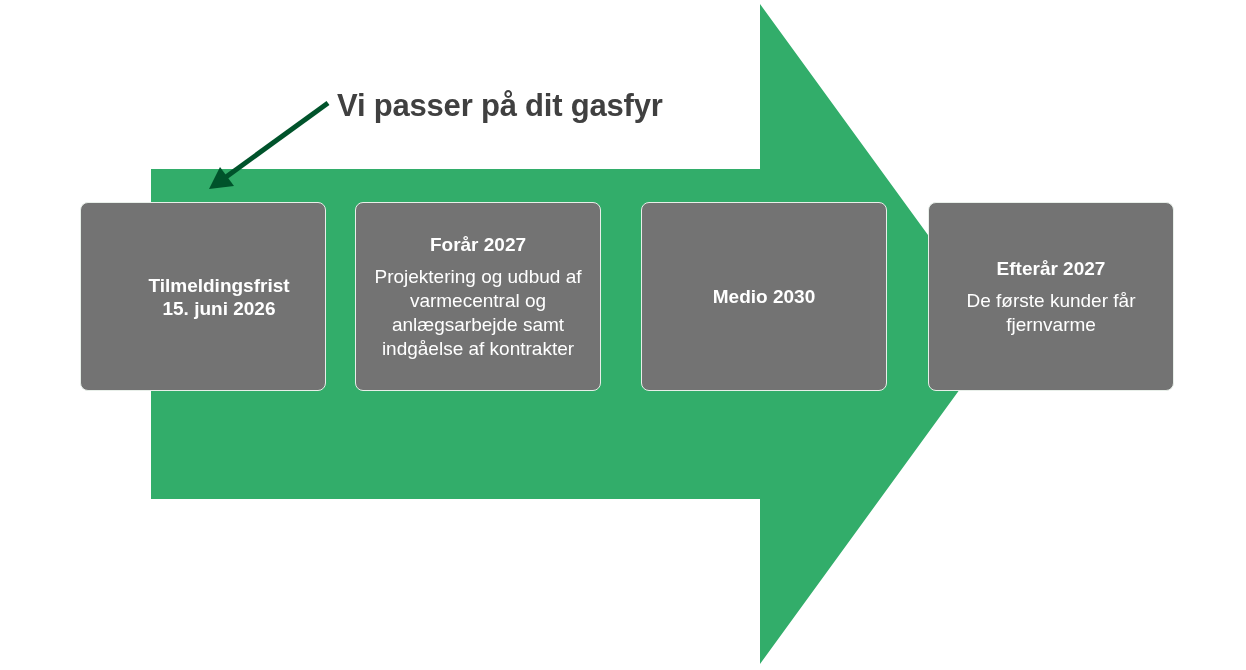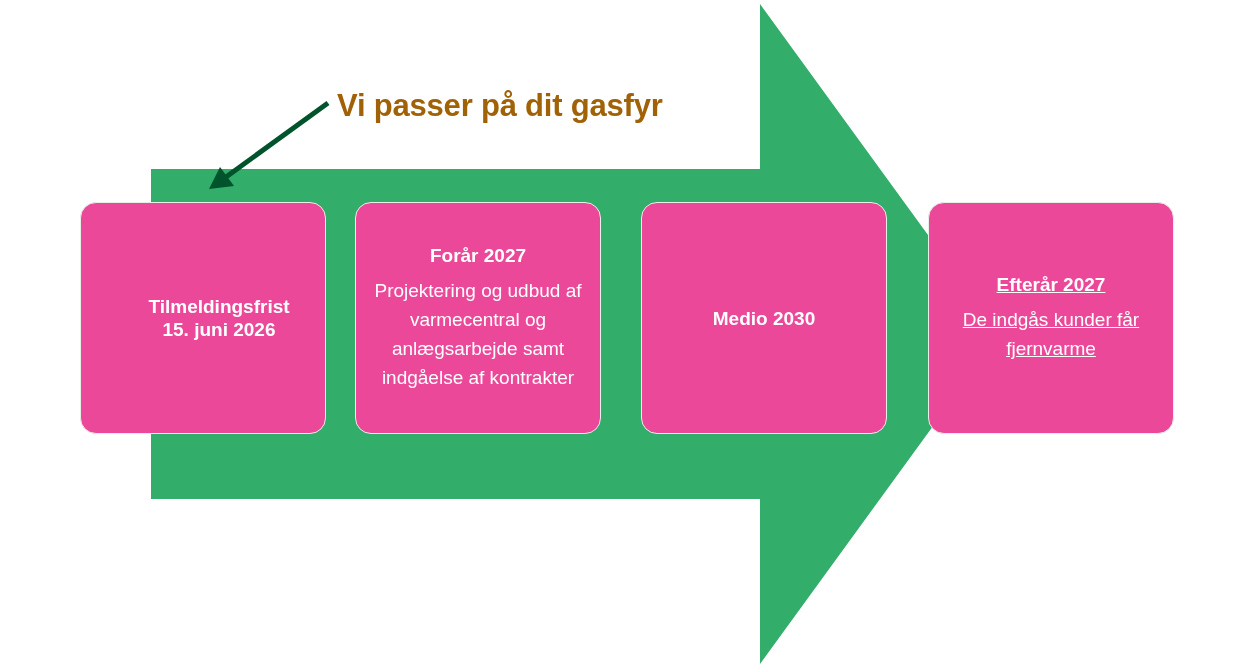--- a/index.html
+++ b/index.html
@@ -20,63 +20,63 @@
       top: 0;
       width: 1246px;
       height: 670px;
     }
     .callout {
       position: absolute;
       left: 337px;
       top: 88px;
       font-size: 31px;
       font-weight: bold;
-      color: #a16207;
+      color: #404040;
       white-space: nowrap;
       letter-spacing: -0.2px;
     }
     .callout-arrow {
       position: absolute;
       left: 0;
       top: 0;
       width: 1246px;
       height: 670px;
       pointer-events: none;
     }
     .box {
       position: absolute;
       top: 202px;
       width: 246px;
-      height: 232px;
-      background: #ec4899;
+      height: 189px;
+      background: #737373;
       border: 1px solid #e8efe9;
-      border-radius: 16px;
+      border-radius: 8px;
       box-sizing: border-box;
       color: #ffffff;
       display: flex;
       flex-direction: column;
       justify-content: center;
       align-items: center;
       text-align: center;
       padding: 0 14px;
     }
     .box-title {
       font-size: 19px;
       font-weight: bold;
       line-height: 23px;
     }
     .box-desc {
       font-size: 19px;
-      line-height: 29px;
+      line-height: 24px;
       margin-top: 9px;
     }
     .b1 { left: 80px; padding-left: 46px; }
     .b2 { left: 355px; }
     .b3 { left: 641px; }
-    .b4 { left: 928px; text-decoration: underline; }
+    .b4 { left: 928px; }
     .b1 .box-title, .b1 .box-desc { white-space: pre-line; }
   </style>
 </head>
 <body>
 
 <svg class="big-arrow" viewBox="0 0 1246 670" xmlns="http://www.w3.org/2000/svg">
   <polygon points="151,169 760,169 760,4 1000,334 760,664 760,499 151,499" fill="#32ad6a"></polygon>
 </svg>
 
 <svg class="callout-arrow" viewBox="0 0 1246 670" xmlns="http://www.w3.org/2000/svg">
@@ -95,14 +95,14 @@
   <div class="box-title">Forår 2027</div>
   <div class="box-desc">Projektering og udbud af varmecentral og anlægsarbejde samt indgåelse af kontrakter</div>
 </div>
 
 <div class="box b3">
   <div class="box-title">Medio 2030</div>
 </div>
 
 <div class="box b4">
   <div class="box-title">Efterår 2027</div>
-  <div class="box-desc">De indgås kunder får fjernvarme</div>
+  <div class="box-desc">De første kunder får fjernvarme</div>
 </div>
 
 </body></html>

